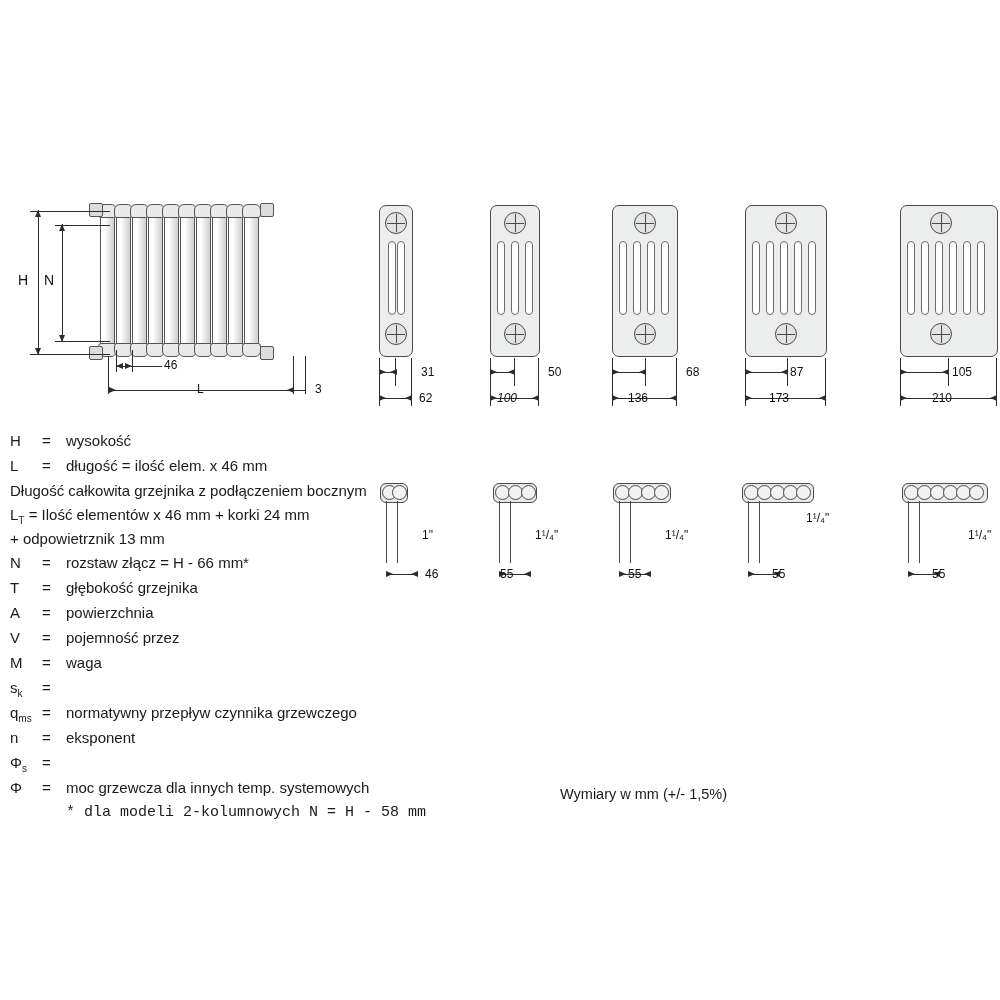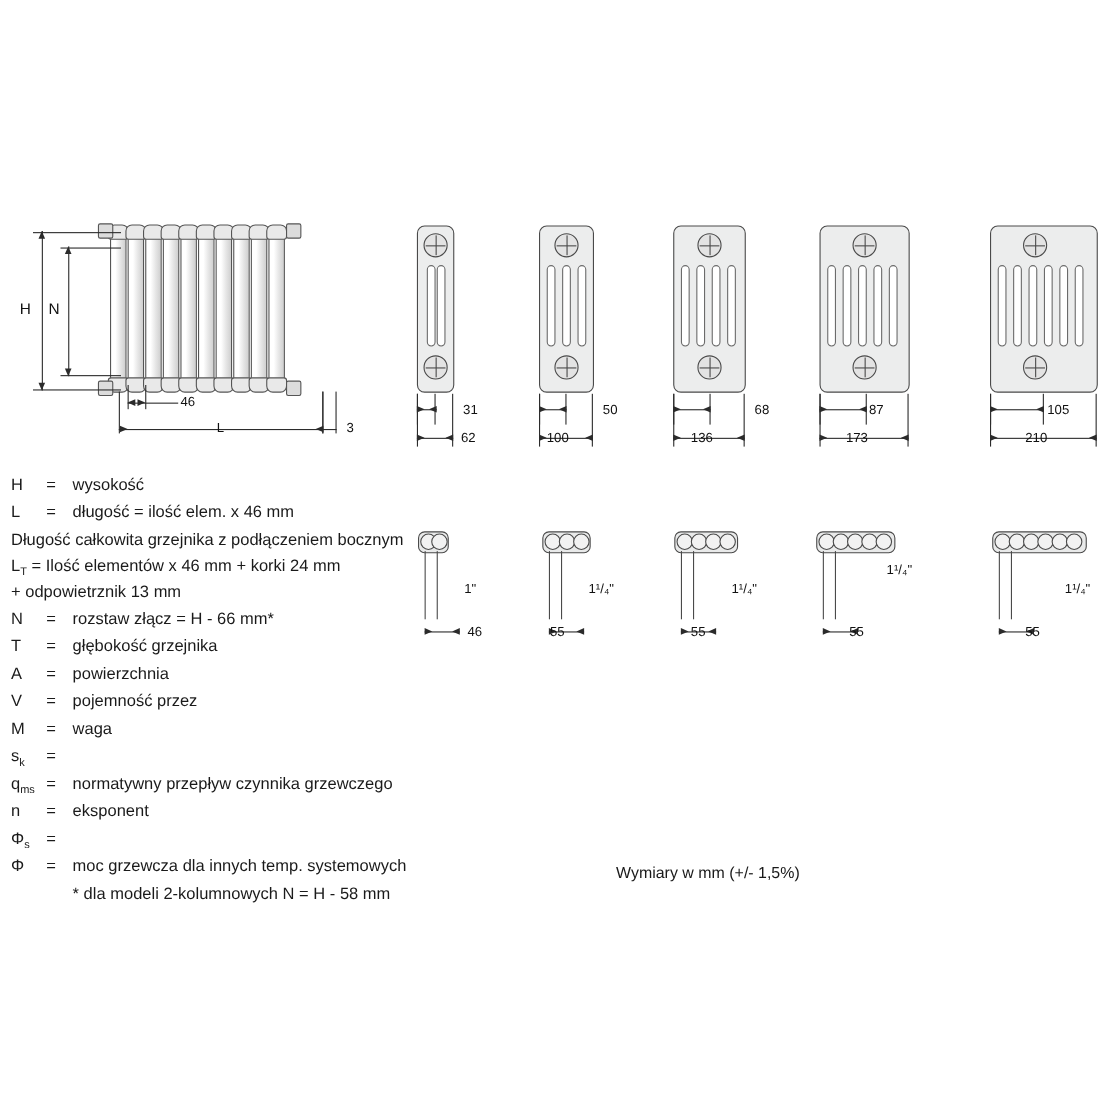--- a/index.html
+++ b/index.html
@@ -98,21 +98,21 @@
   .arrowD{border-left:3.5px solid transparent;border-right:3.5px solid transparent;border-top:7px solid #2b2b2b;}
 
   
   .legend{ position:absolute; left:10px; top:432px; width:470px; }
   .lrow{ display:flex; align-items:flex-start; margin-bottom:1px; height:24px; }
   .lsym{ width:32px; font-size:15px; color:#1a1a1a; flex:none; }
   .leq{ width:24px; font-size:15px; color:#1a1a1a; flex:none; }
   .ltxt{ font-size:15px; color:#1a1a1a; }
   .lfull{ font-size:15px; color:#1a1a1a; height:24px; }
   .sub{ font-size:10px; vertical-align:sub; }
-  .note-foot{ font-size:15px; color:#1a1a1a; padding-left:56px; }
+  .note-foot{ font-size:15px; color:#1a1a1a; padding-left:56px;font-family:Liberation Mono, monospace; }
   .units{
     position:absolute; left:560px; top:786px; font-size:14.5px; color:#1a1a1a;
   }
 </style>
 </head>
 <body>
 
 <div class="stage">
 
   <div class="front-wrap" style="left:100px; top:213px;">
@@ -211,21 +211,21 @@
   <div class="abs hline" style="left:490px; top:372px; width:25px;"></div>
   <div class="abs arrowR" style="left:490px; top:369px;"></div>
   <div class="abs arrowL" style="left:508px; top:369px;"></div>
   <div class="dimtxt" style="left:548px; top:365px;">50</div>
 
   <div class="abs vline" style="left:490px; top:358px; height:48px;"></div>
   <div class="abs vline" style="left:538px; top:358px; height:48px;"></div>
   <div class="abs hline" style="left:490px; top:398px; width:49px;"></div>
   <div class="abs arrowR" style="left:490px; top:395px;"></div>
   <div class="abs arrowL" style="left:532px; top:395px;"></div>
-  <div class="dimtxt" style="left:497px; top:391px;">100</div>
+  <div class="dimtxt" style="left:497px; top:391px;font-style:italic;">100</div>
 
   <div class="section-body" style="left:612px; top:205px; width:64px; height:150px;"></div>
   <div class="nut" style="left:634px; top:212px;">
       <i></i>
       <b></b>
     </div>
   <div class="nut" style="left:634px; top:323px;">
       <i></i>
       <b></b>
     </div>

